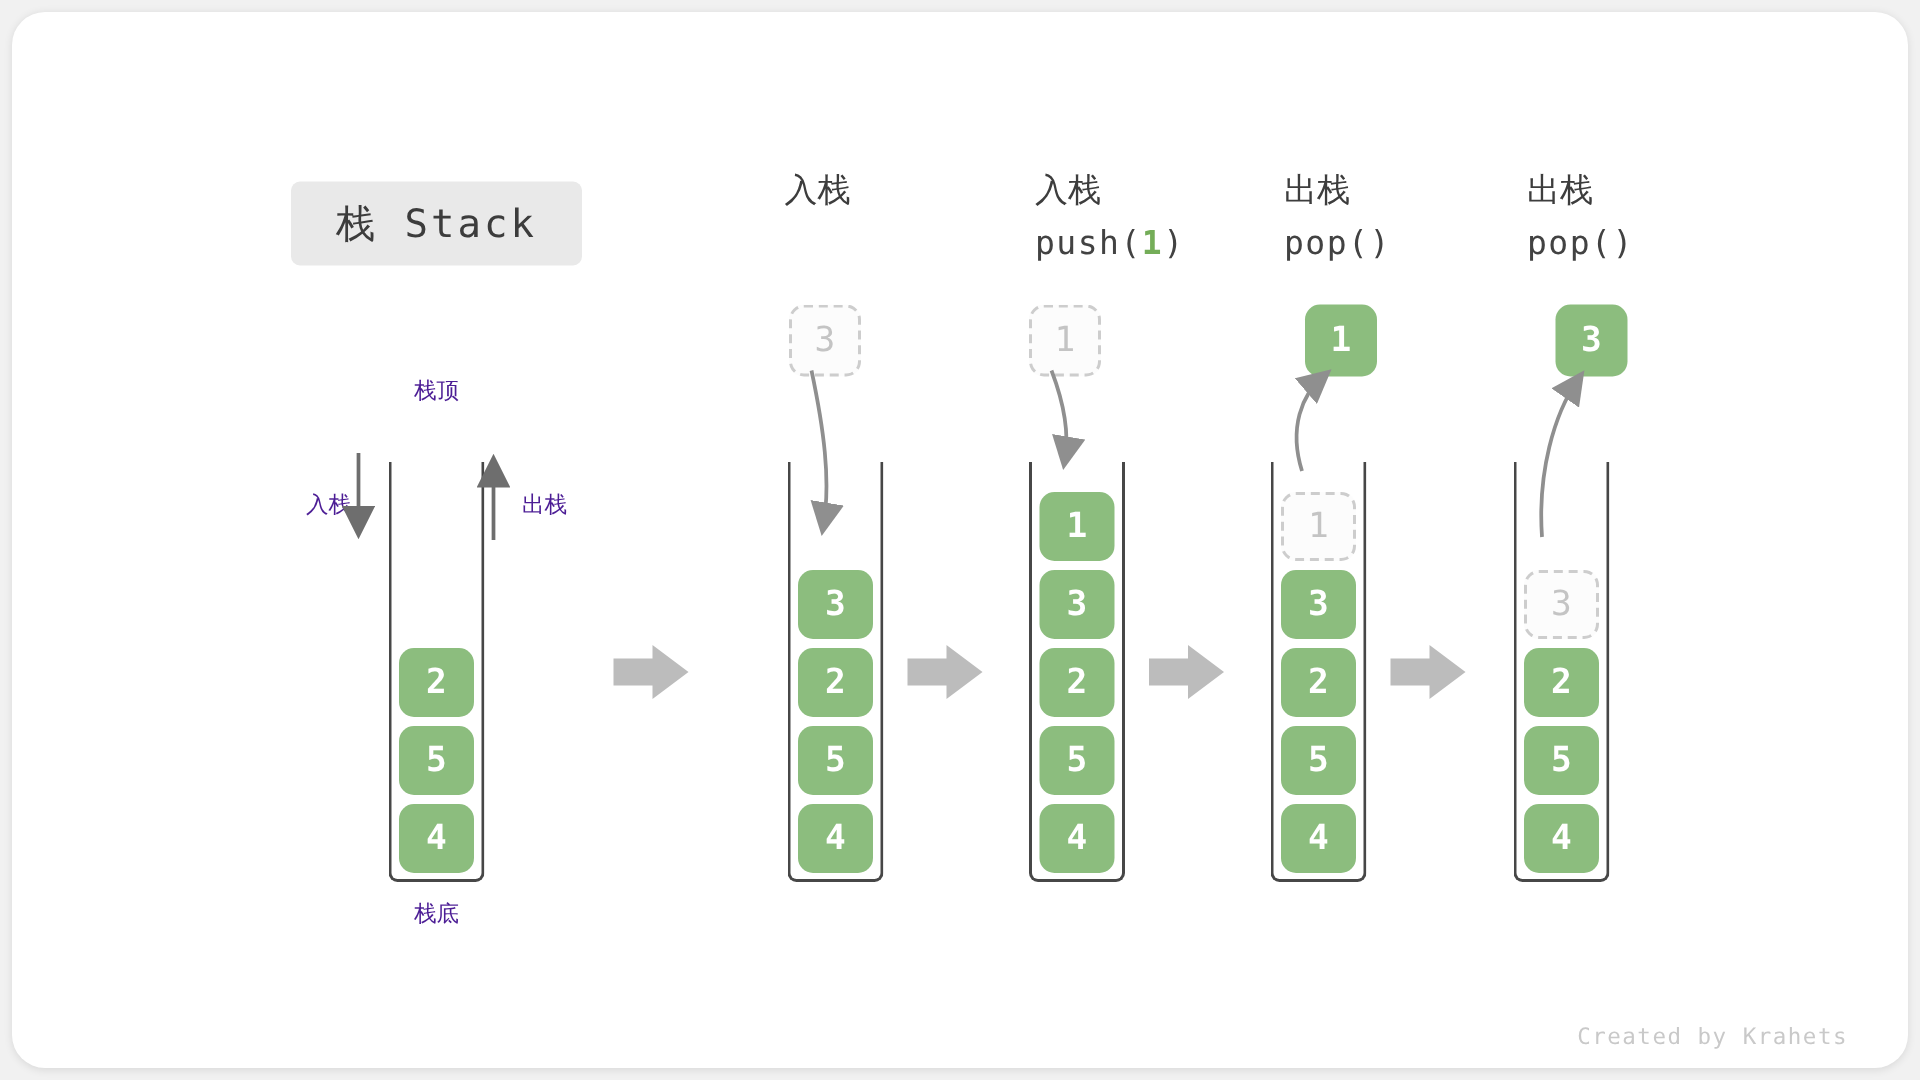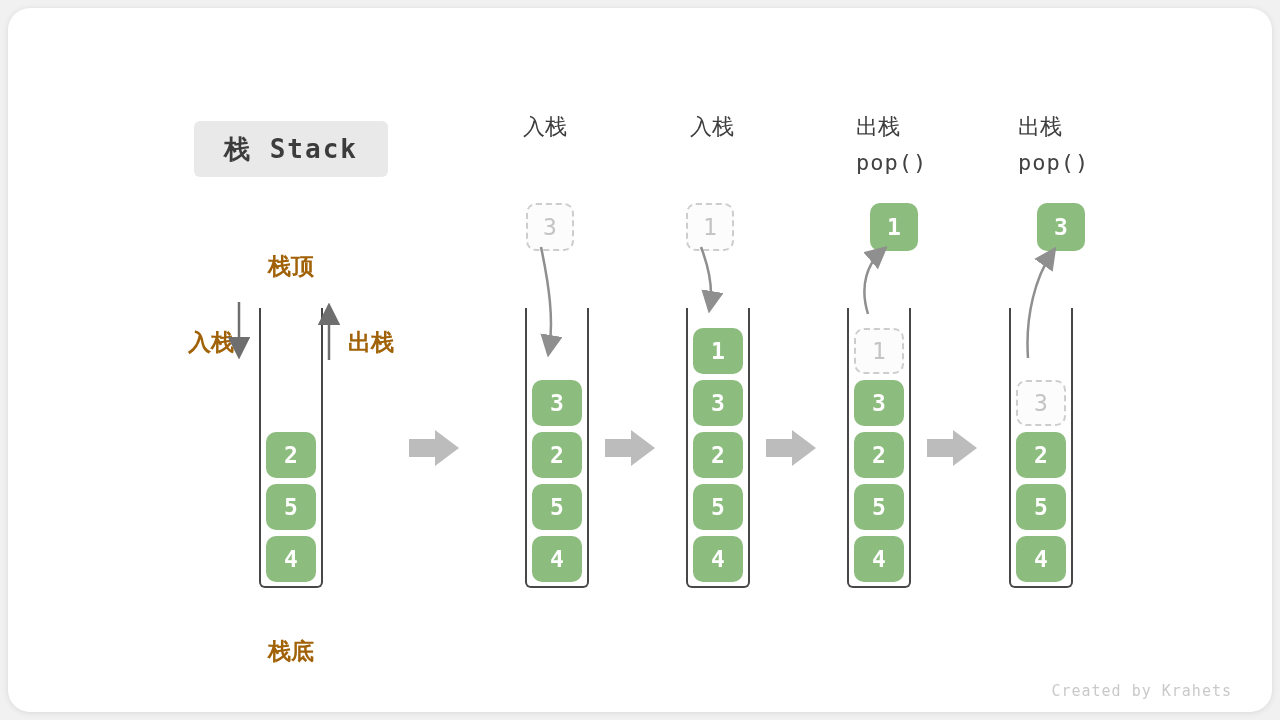--- a/index.html
+++ b/index.html
@@ -14,21 +14,21 @@
     background:#ffffff;border-radius:22px;
     box-shadow:0 1px 6px rgba(0,0,0,0.10);
   }
   .abs{position:absolute;}
   
   .title-box{
     left:186px;top:113px;width:194px;height:56px;
     background:#e9e9e9;border-radius:6px;
     display:flex;align-items:center;justify-content:center;
     font-family:"DejaVu Sans Mono",monospace;
-    font-size:26px;font-weight:bold;color:#3c3c3c;letter-spacing:2px;
+    font-size:26px;font-weight:normal;color:#3c3c3c;letter-spacing:2px;
   }
   
   .op{top:104px;width:160px;}
   .op-name{font-size:22px;font-weight:500;color:#3d3d3d;margin-bottom:8px;}
   .op-code{
     font-family:"DejaVu Sans Mono",monospace;
     font-size:22px;font-weight:500;color:#424242;letter-spacing:1px;
   }
   .op-code .arg{color:#74ad58;font-weight:bold;}
   
@@ -48,21 +48,21 @@
     font-size:23px;font-weight:bold;
     box-sizing:border-box;
   }
   .cell.ghost{
     background:#fcfcfc;border:2px dashed #cdcdcd;color:#c4c4c4;
     font-weight:500;
   }
   .float-cell{width:48px;height:48px;top:195px;}
   
   .zh-label{
-    font-size:23px;font-weight:bold;color:#a16207;
+    font-size:15px;font-weight:normal;color:#4c1d95;
   }
   .center64{width:64px;text-align:center;}
   .watermark{
     right:40px;top:674px;
     font-family:"DejaVu Sans Mono",monospace;
     font-size:15px;color:#c9c9c9;letter-spacing:1px;
   }
   svg.overlay{position:absolute;left:0;top:0;pointer-events:none;}
 </style>
 </head>
@@ -70,32 +70,33 @@
 
 <div class="card">
 
   <div class="abs title-box">栈 Stack</div>
 
   <div class="abs op" style="left:515px">
     <div class="op-name">入栈</div>
   </div>
   <div class="abs op" style="left:682px">
     <div class="op-name">入栈</div>
+    <div class="op-code"><span>push(</span><span class="arg">1</span><span>)</span></div>
   </div>
   <div class="abs op" style="left:848px">
     <div class="op-name">出栈</div>
     <div class="op-code"><span>pop(</span><span class="arg"></span><span>)</span></div>
   </div>
   <div class="abs op" style="left:1010px">
     <div class="op-name">出栈</div>
     <div class="op-code"><span>pop(</span><span class="arg"></span><span>)</span></div>
   </div>
 
   <div class="abs zh-label center64" style="left:251px;top:243px">栈顶</div>
-  <div class="abs zh-label center64" style="left:251px;top:628px">栈底</div>
+  <div class="abs zh-label center64" style="left:251px;top:592px">栈底</div>
   <div class="abs zh-label" style="left:166px;top:319px;width:60px;text-align:right">入栈</div>
   <div class="abs zh-label" style="left:340px;top:319px;width:60px">出栈</div>
 
   <div class="abs stack-body" style="left:251px"></div>
   <div class="abs stack-body" style="left:517px"></div>
   <div class="abs stack-body" style="left:678px"></div>
   <div class="abs stack-body" style="left:839px"></div>
   <div class="abs stack-body" style="left:1001px"></div>
 
   <div class="abs cell" style="left:258px;top:424px">2</div>

